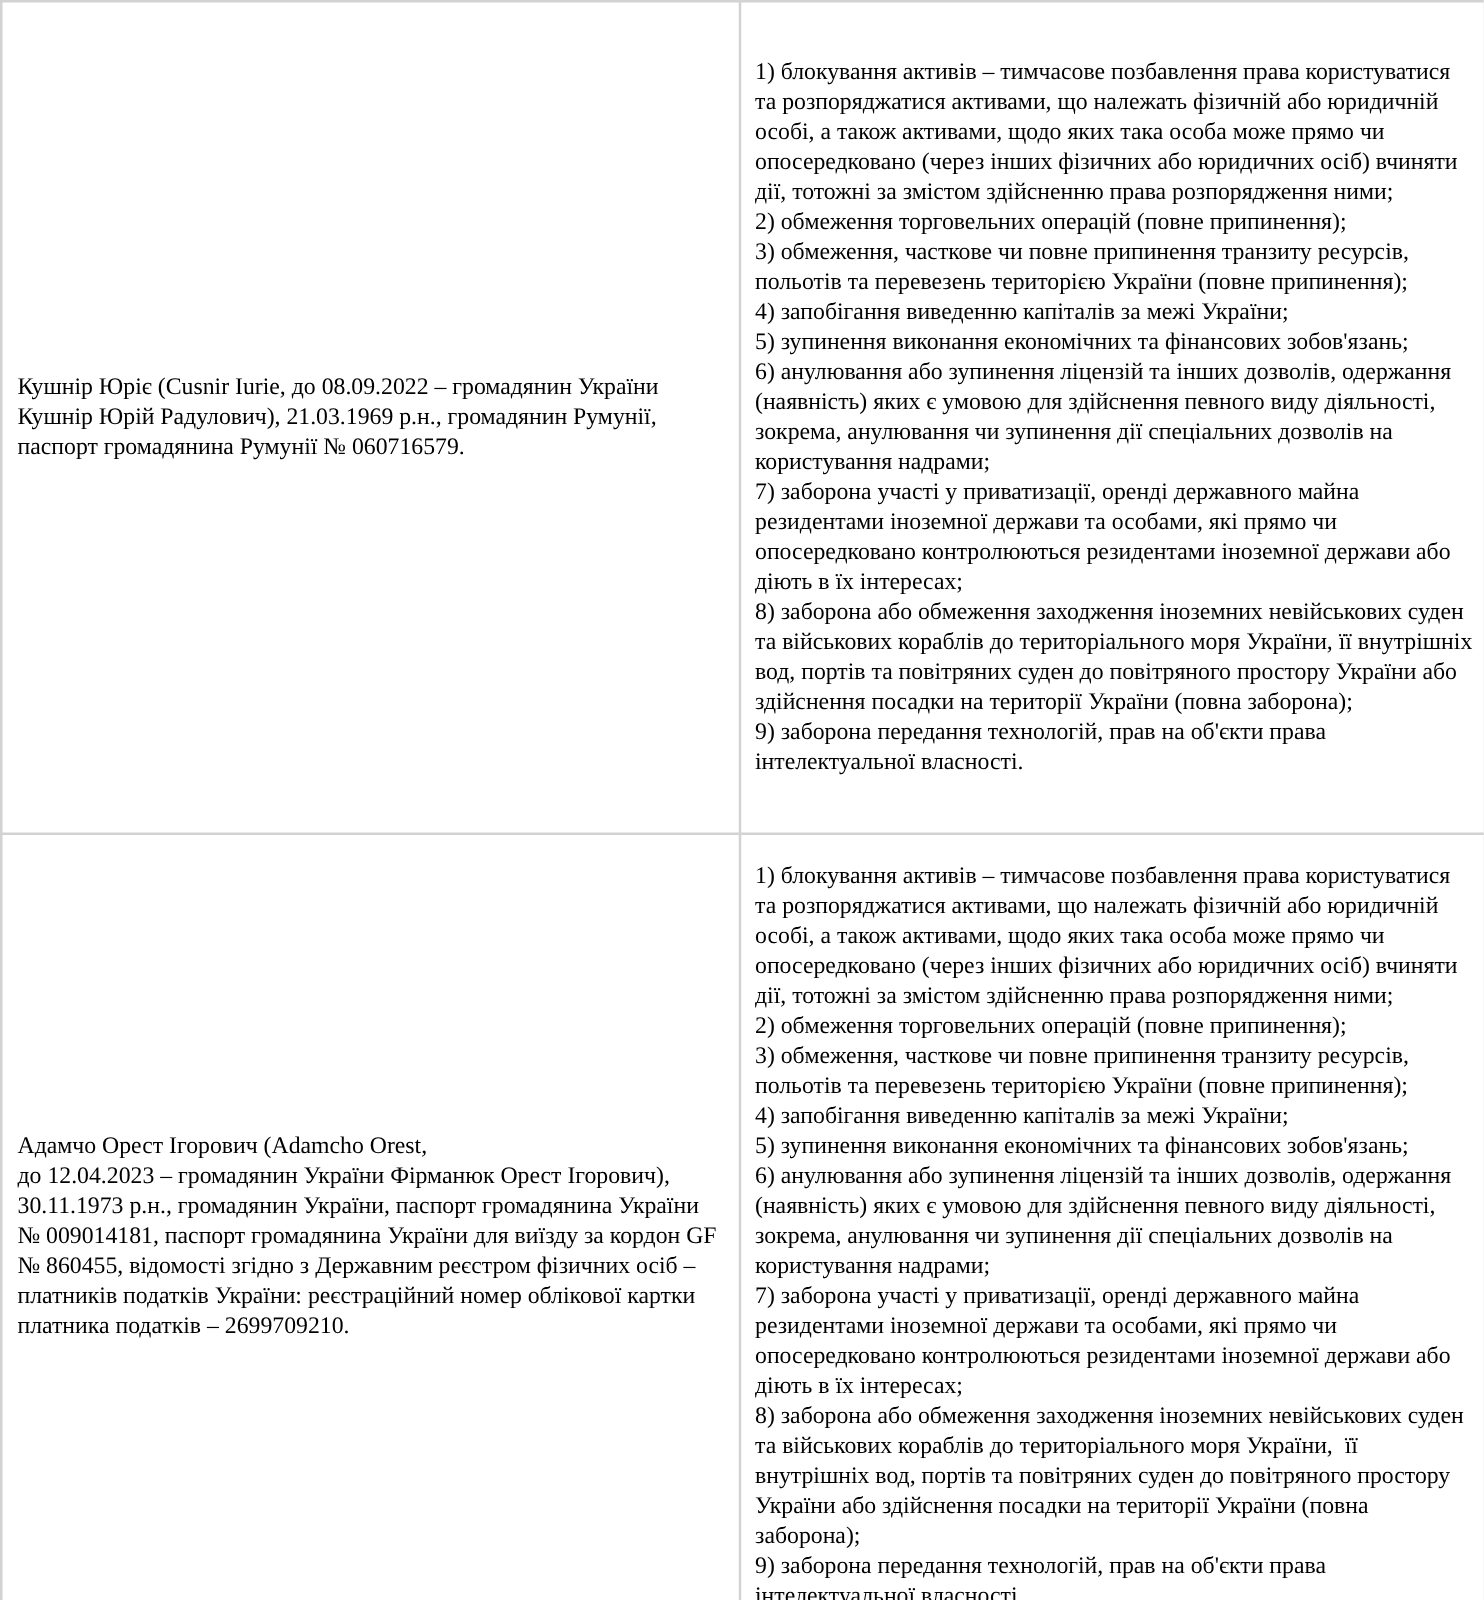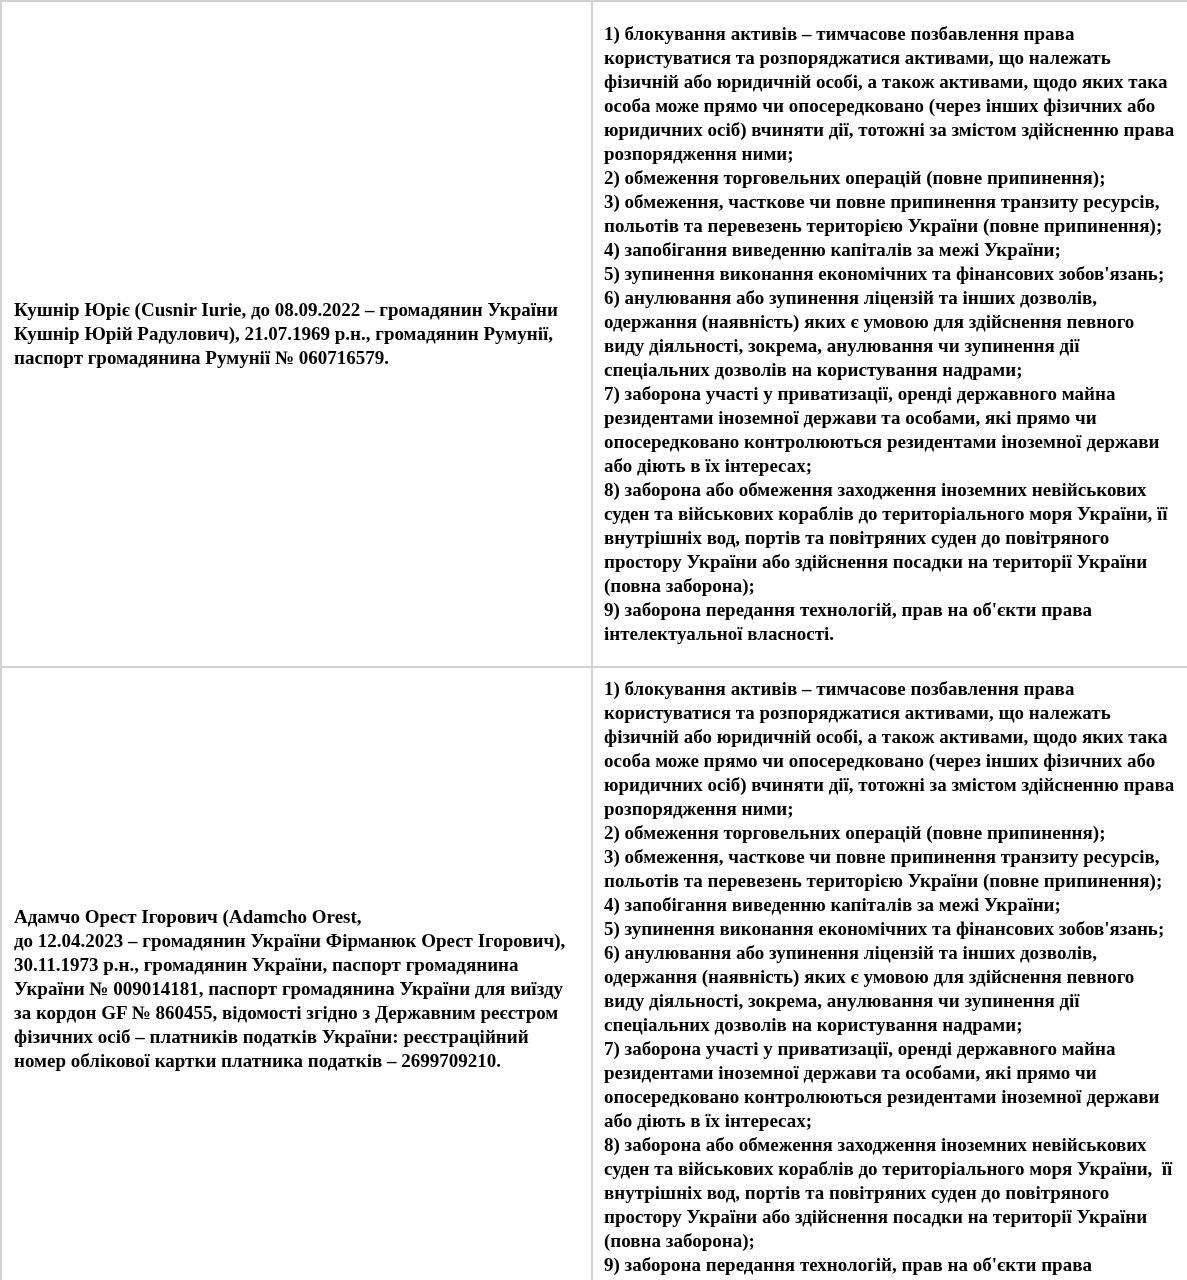--- a/index.html
+++ b/index.html
@@ -27,38 +27,37 @@
   }
   td.person-cell {
     padding: 8px 14px 8px 12px;
   }
   td.sanctions-cell {
     padding: 8px 8px 8px 11px;
   }
   .cell-text {
     white-space: pre-wrap;
     word-wrap: break-word;
-    font-weight: bold;
   }
   tr.row-1 td { height: 648px; }
   tr.row-2 td { height: 626px; }
 </style>
 </head>
 <body>
 
 <div class="page">
   <table class="sanctions-table">
     <colgroup>
       <col style="width:591px">
       <col style="width:596px">
     </colgroup>
     <tbody>
       <tr class="row-1">
         <td class="person-cell">
-          <div class="cell-text">Кушнір Юріє (Cusnir Iurie, до 08.09.2022 – громадянин України Кушнір Юрій Радулович), 21.07.1969 р.н., громадянин Румунії, паспорт громадянина Румунії № 060716579.</div>
+          <div class="cell-text">Кушнір Юріє (Cusnir Iurie, до 08.09.2022 – громадянин України Кушнір Юрій Радулович), 21.03.1969 р.н., громадянин Румунії, паспорт громадянина Румунії № 060716579.</div>
         </td>
         <td class="sanctions-cell">
           <div class="cell-text">1) блокування активів – тимчасове позбавлення права користуватися та розпоряджатися активами, що належать фізичній або юридичній особі, а також активами, щодо яких така особа може прямо чи опосередковано (через інших фізичних або юридичних осіб) вчиняти дії, тотожні за змістом здійсненню права розпорядження ними;
 2) обмеження торговельних операцій (повне припинення);
 3) обмеження, часткове чи повне припинення транзиту ресурсів, польотів та перевезень територією України (повне припинення);
 4) запобігання виведенню капіталів за межі України;
 5) зупинення виконання економічних та фінансових зобов'язань;
 6) анулювання або зупинення ліцензій та інших дозволів, одержання (наявність) яких є умовою для здійснення певного виду діяльності, зокрема, анулювання чи зупинення дії спеціальних дозволів на користування надрами;
 7) заборона участі у приватизації, оренді державного майна резидентами іноземної держави та особами, які прямо чи опосередковано контролюються резидентами іноземної держави або діють в їх інтересах;
 8) заборона або обмеження заходження іноземних невійськових суден та військових кораблів до територіального моря України, її внутрішніх вод, портів та повітряних суден до повітряного простору України або здійснення посадки на території України (повна заборона);

